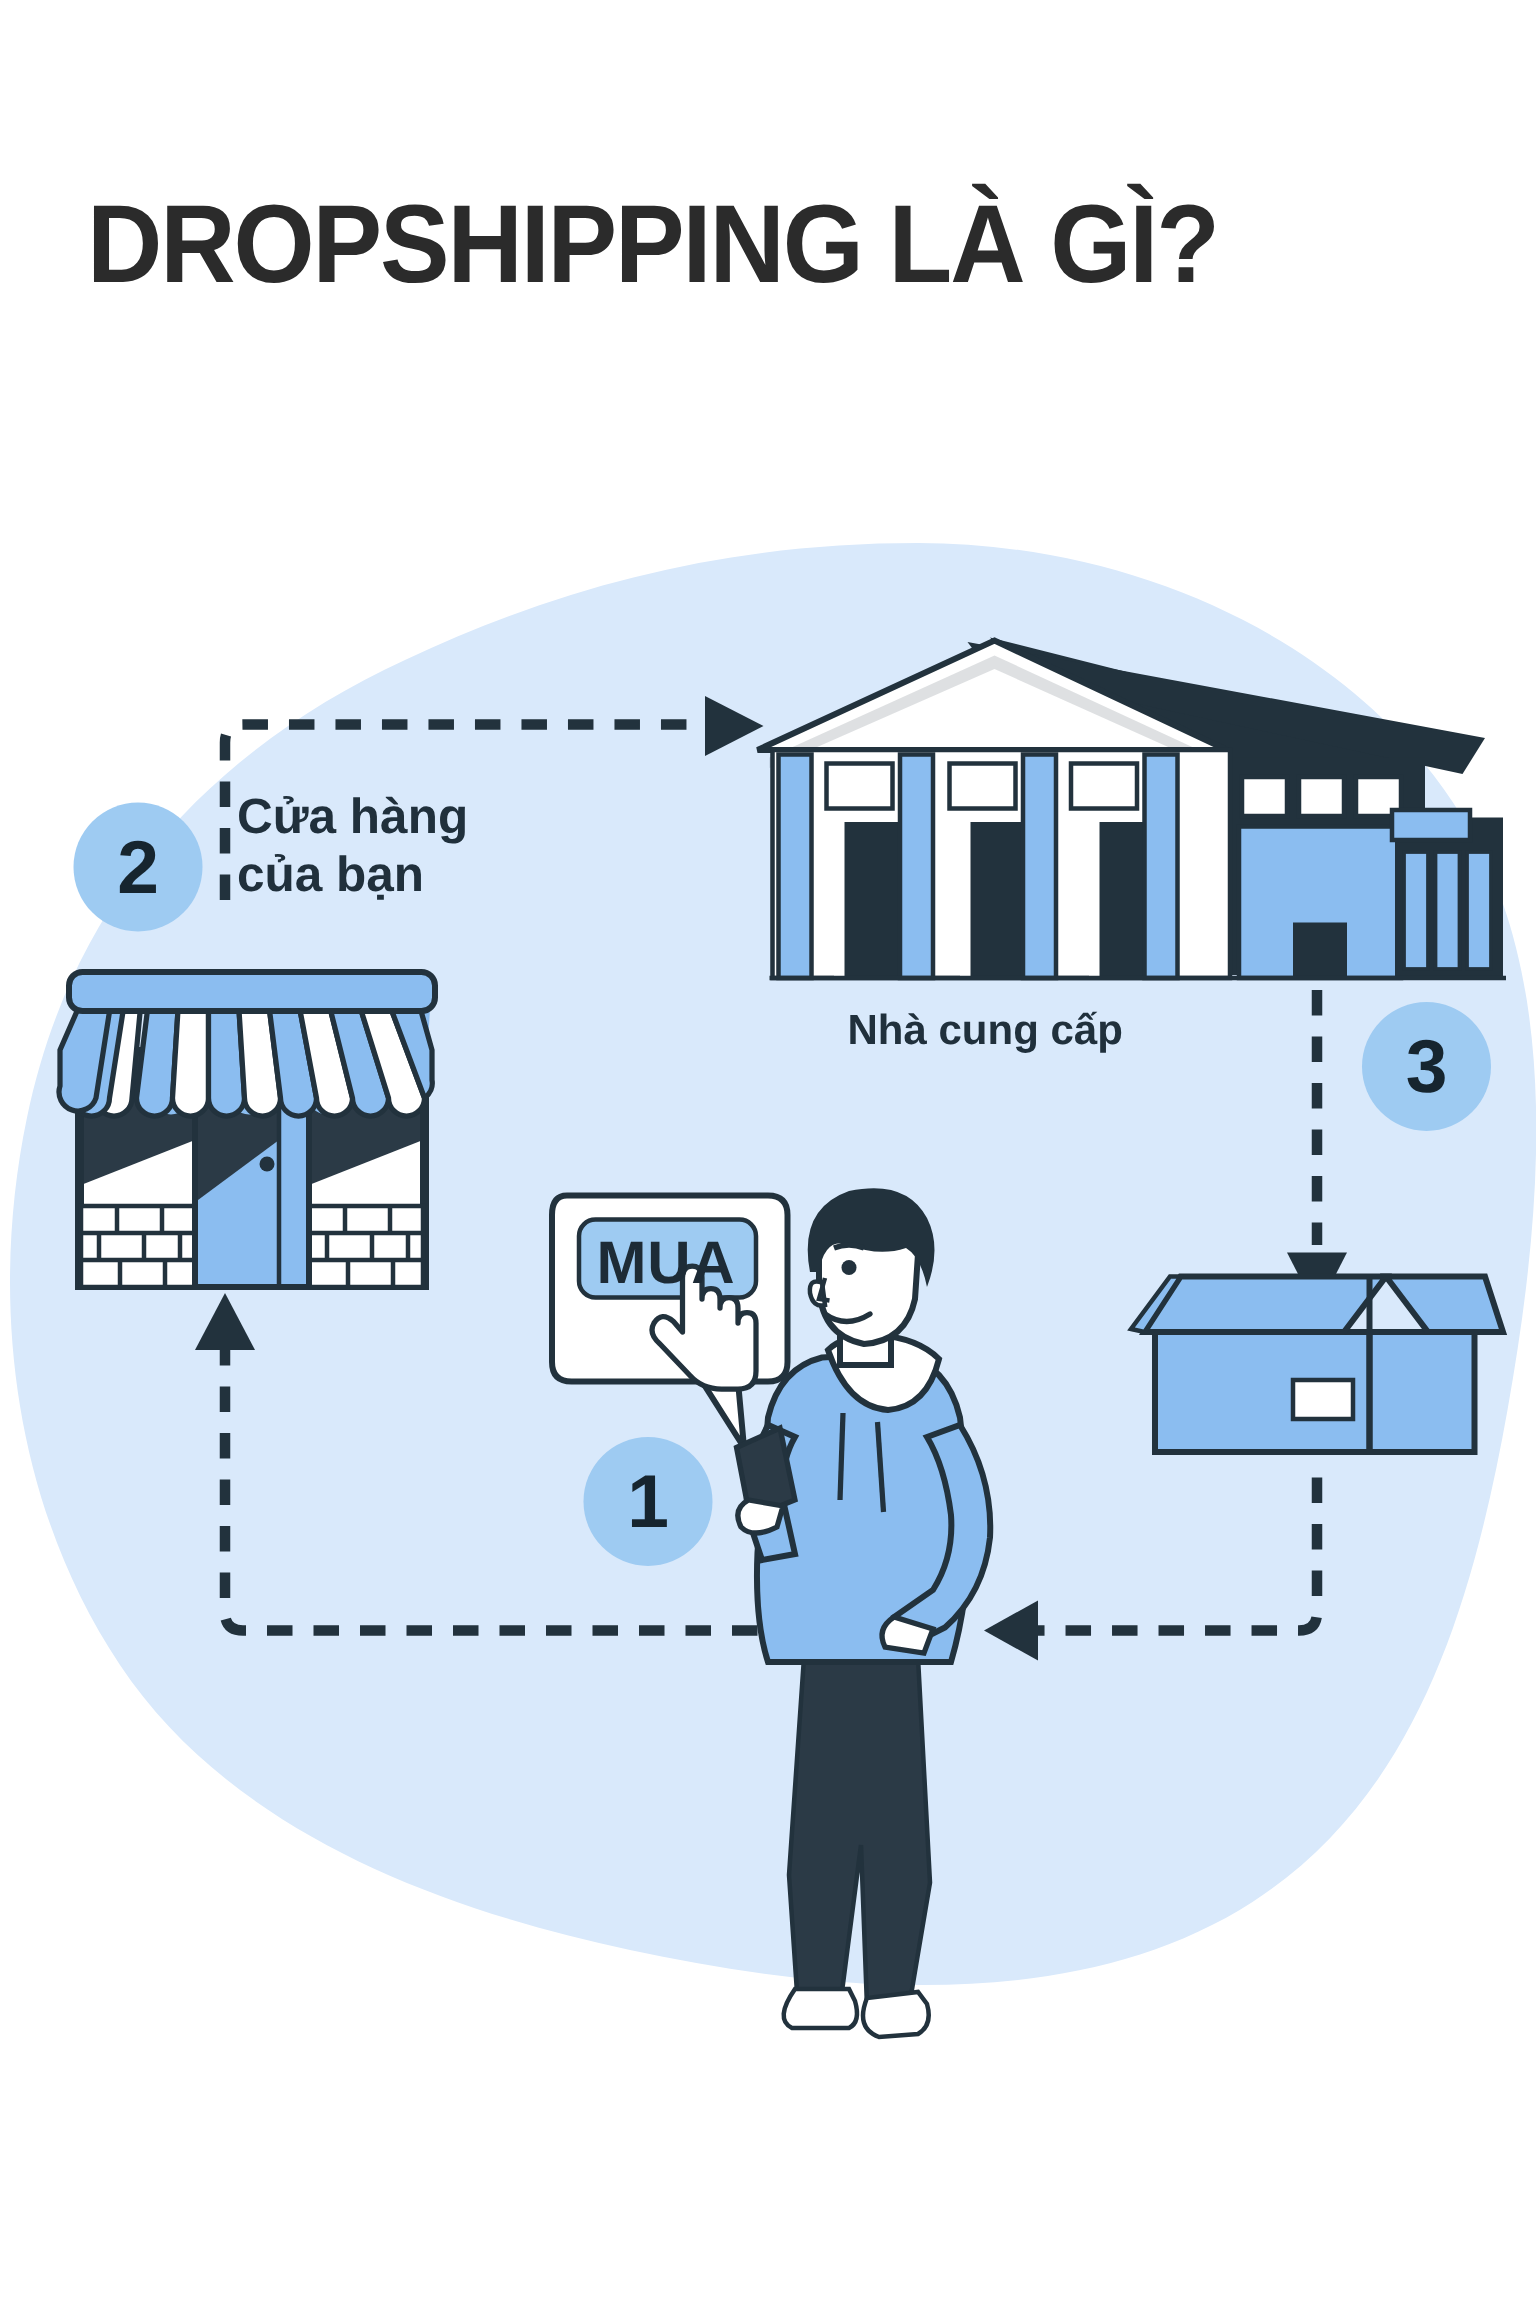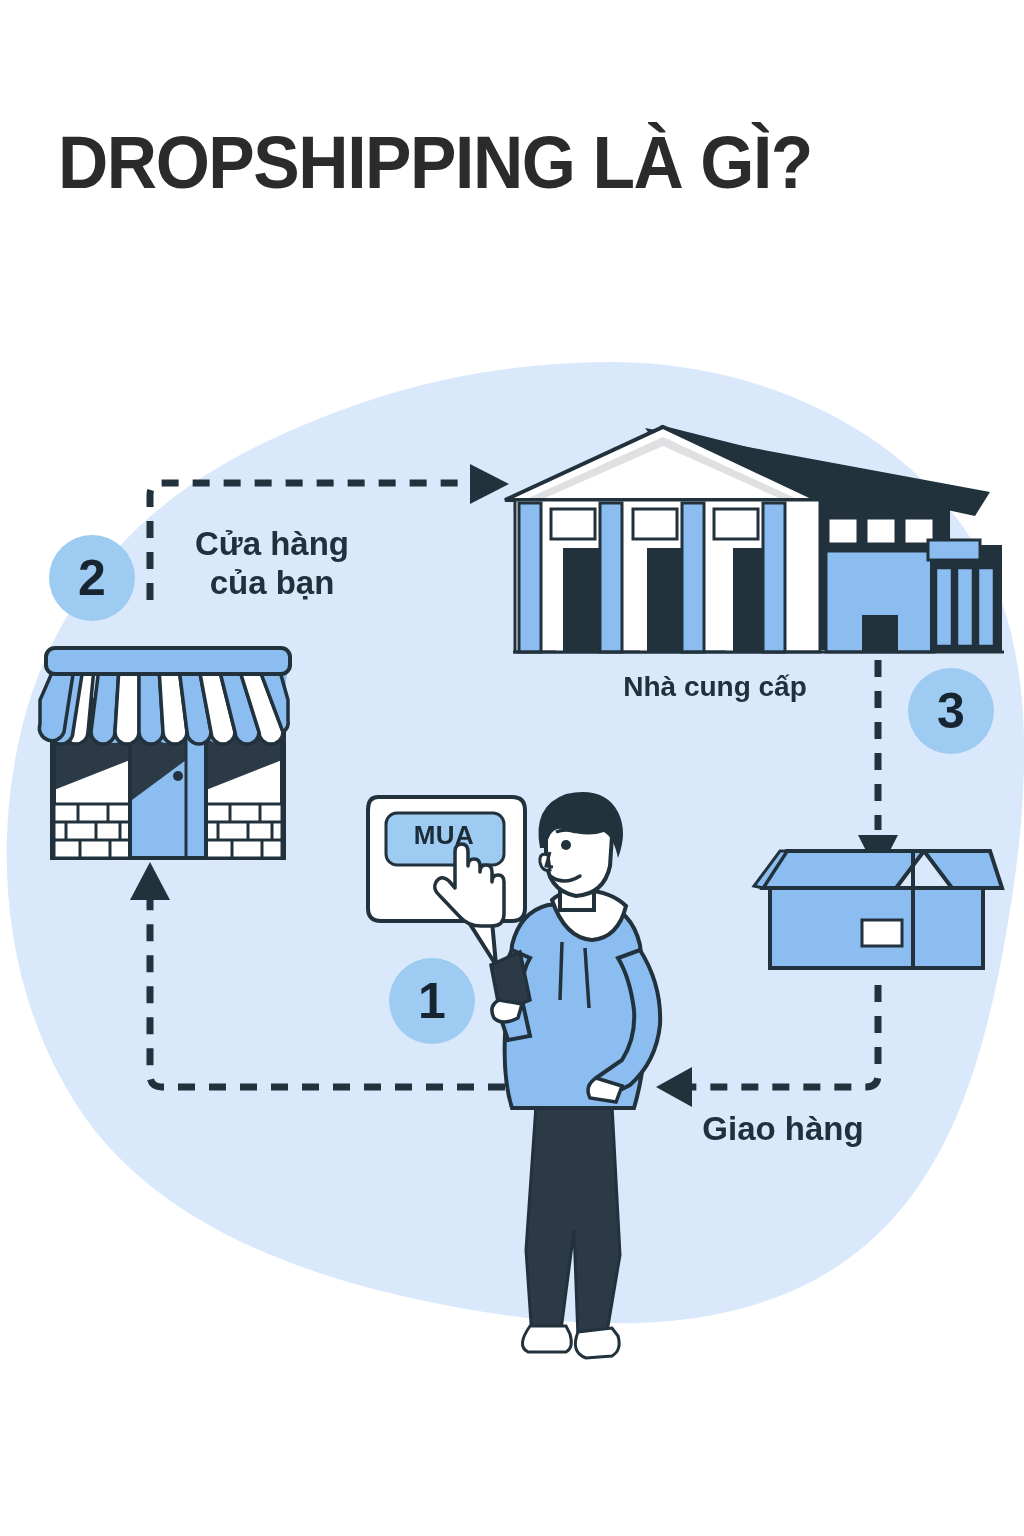--- a/index.html
+++ b/index.html
@@ -40,21 +40,21 @@
     white-space: nowrap;
     transform: scaleX(0.94);
     transform-origin: left center;
   }
   .lbl {
     position: absolute;
     font-family: "Liberation Sans", sans-serif;
     font-weight: 700;
     color: #20303c;
     line-height: 1.18;
-    text-align: center;
+    text-align: left;
     white-space: pre-line;
   }
   .lbl-store {
     left: 158px;
     top: 525px;
     width: 228px;
     font-size: 33px;
   }
   .lbl-supplier {
     left: 565px;
@@ -92,21 +92,21 @@
   .step-2 { left: 49px;  top: 535px; }
   .step-3 { left: 908px; top: 668px; }
   .mua-text {
     position: absolute;
     left: 392px;
     top: 820px;
     width: 104px;
     text-align: center;
     font-family: "Liberation Sans", sans-serif;
     font-weight: 700;
-    font-size: 26px;
+    font-size: 40px;
     letter-spacing: 0.5px;
     color: #1d2b36;
   }
 </style>
 </head>
 <body>
 
 <div id="stage">
 
   <svg width="1024" height="1536" viewBox="0 0 1024 1536">
@@ -374,21 +374,20 @@
       <path d="M 550 876 Q 564 886 580 876" stroke="#22323d" stroke-width="3.5" fill="none" stroke-linecap="round"></path>
     </g>
 
   </svg>
 
   <div class="title">DROPSHIPPING LÀ GÌ?</div>
 
   <div class="lbl lbl-store">Cửa hàng
 của bạn</div>
   <div class="lbl lbl-supplier">Nhà cung cấp</div>
-  <div class="lbl lbl-delivery">Giao hàng</div>
 
   <div class="step step-1">1</div>
   <div class="step step-2">2</div>
   <div class="step step-3">3</div>
 
   <div class="mua-text">MUA</div>
 
 </div>
 
 </body></html>

